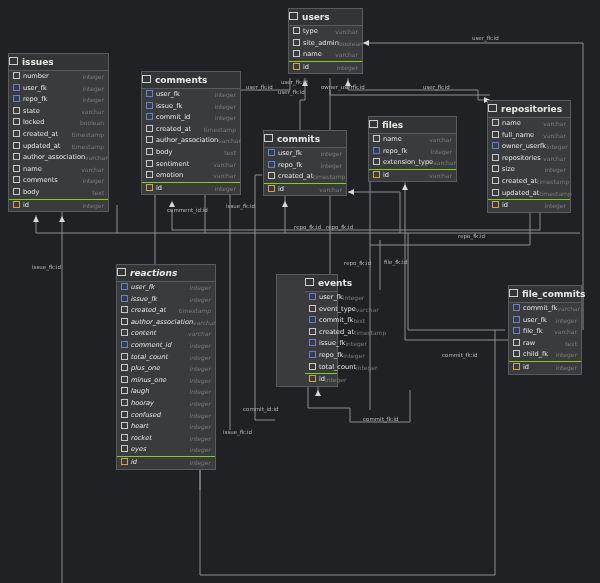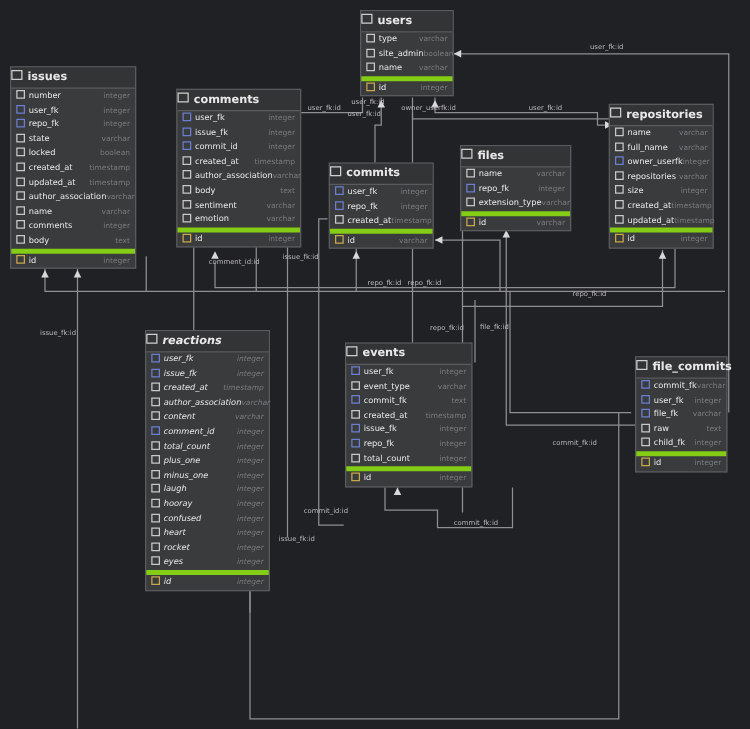--- a/index.html
+++ b/index.html
@@ -6,21 +6,21 @@
   body{width:600px;height:583px;background:#202125;position:relative;overflow:hidden;font-family:"DejaVu Sans",sans-serif;}
   #edges{position:absolute;left:0;top:0;width:600px;height:583px;pointer-events:none;}
   .tbl{position:absolute;background:#3a3b3d;border:1px solid #5a5b5e;box-sizing:border-box;color:#e8e8e8;}
   .tbl .hd{height:16px;line-height:16px;text-align:left;font-weight:bold;font-size:9px;background:#333436;border-bottom:1px solid #5a5b5e;white-space:nowrap;}
   .tbl .hd .ti{display:inline-block;width:7px;height:6px;border:1px solid #cfcfcf;margin-right:4px;vertical-align:0;position:relative;}
   .tbl .row{height:11.6px;line-height:11.6px;font-size:6.6px;padding:0 4px 0 4px;display:flex;justify-content:space-between;white-space:nowrap;}
   .tbl .row .ci{display:inline-block;width:5px;height:5px;border:1px solid #c8c8c8;margin-right:3px;vertical-align:-1px;}
   .tbl .row .ci.fk{border-color:#6a7fd1;}
   .tbl .row .ci.pk{border-color:#c8a84a;}
   .tbl .row .ty{color:#7a7b7e;font-size:6px;}
-  .tbl .pksep{border-top:4px solid #84cc16;}
+  .tbl .pksep{border-top:1px solid #84cc16;}
   .lbl{position:absolute;font-size:5.5px;color:#b8b8b8;white-space:nowrap;}
 </style>
 </head>
 <body>
 
 <svg id="edges" xmlns="http://www.w3.org/2000/svg">
   <g fill="none" stroke="#8e8f92" stroke-width="1">
     <path d="M363 43 H583 V330 H583"></path>
     <path d="M348 78 V90 H478 V100 H490"></path>
     <path d="M290 78 V90 H165 V100"></path>
@@ -223,21 +223,21 @@
     </div>
     <div class="row">
       <span><span class="ci"></span><span>extension_type</span></span>
       <span class="ty">varchar</span>
     </div>
     <div class="row pksep">
       <span><span class="ci pk"></span><span>id</span></span>
       <span class="ty">varchar</span>
     </div>
   </div>
-<div class="tbl" style="left:487px;top:83px;width:84px;">
+<div class="tbl" style="left:487px;top:100px;width:84px;">
     <div class="hd"><span class="ti"></span><span>repositories</span></div>
     <div class="row">
       <span><span class="ci"></span><span>name</span></span>
       <span class="ty">varchar</span>
     </div>
     <div class="row">
       <span><span class="ci"></span><span>full_name</span></span>
       <span class="ty">varchar</span>
     </div>
     <div class="row">
@@ -325,21 +325,21 @@
     </div>
     <div class="row">
       <span><span class="ci"></span><span>eyes</span></span>
       <span class="ty">integer</span>
     </div>
     <div class="row pksep">
       <span><span class="ci pk"></span><span>id</span></span>
       <span class="ty">integer</span>
     </div>
   </div>
-<div class="tbl" style="left:276px;top:274px;width:102px;">
+<div class="tbl" style="left:276px;top:274px;width:62px;padding-left:28px;">
     <div class="hd"><span class="ti"></span><span>events</span></div>
     <div class="row">
       <span><span class="ci fk"></span><span>user_fk</span></span>
       <span class="ty">integer</span>
     </div>
     <div class="row">
       <span><span class="ci"></span><span>event_type</span></span>
       <span class="ty">varchar</span>
     </div>
     <div class="row">

